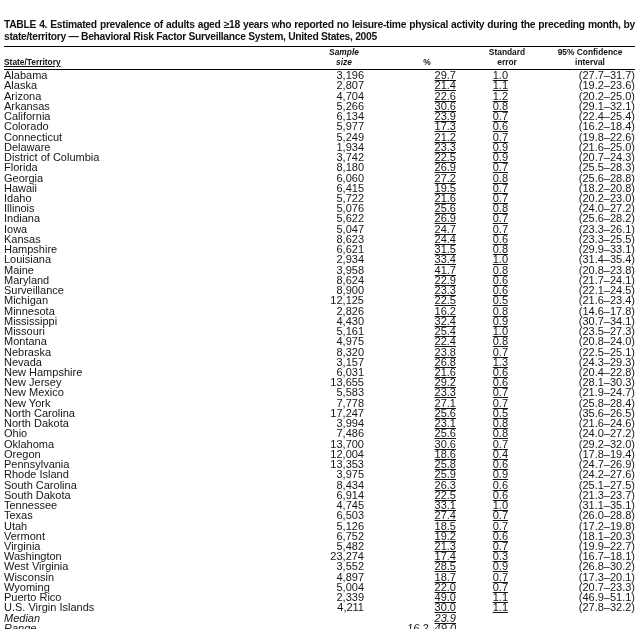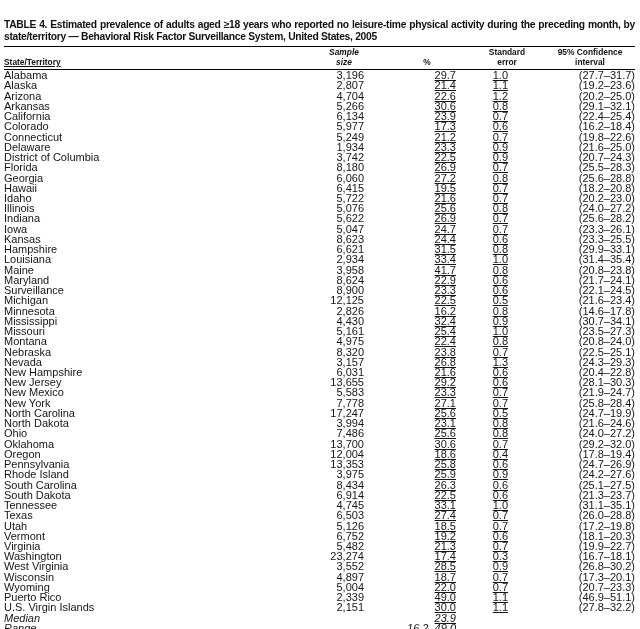--- a/index.html
+++ b/index.html
@@ -350,21 +350,21 @@
     <td class="c-pct">27.1</td>
     <td class="c-se">0.7</td>
     <td class="c-ci">(25.8–28.4)</td>
   </tr>
 
   <tr>
     <td class="c-state">North Carolina</td>
     <td class="c-sample">17,247</td>
     <td class="c-pct">25.6</td>
     <td class="c-se">0.5</td>
-    <td class="c-ci">(24.7–19.9)</td>
+    <td class="c-ci">(35.6–26.5)</td>
   </tr>
 
   <tr>
     <td class="c-state">North Dakota</td>
     <td class="c-sample">3,994</td>
     <td class="c-pct">23.1</td>
     <td class="c-se">0.8</td>
     <td class="c-ci">(21.6–24.6)</td>
   </tr>
 
@@ -499,21 +499,21 @@
   <tr>
     <td class="c-state">Puerto Rico</td>
     <td class="c-sample">2,339</td>
     <td class="c-pct">49.0</td>
     <td class="c-se">1.1</td>
     <td class="c-ci">(46.9–51.1)</td>
   </tr>
 
   <tr>
     <td class="c-state">U.S. Virgin Islands</td>
-    <td class="c-sample">2,151</td>
+    <td class="c-sample">4,211</td>
     <td class="c-pct">30.0</td>
     <td class="c-se">1.1</td>
     <td class="c-ci">(27.8–32.2)</td>
   </tr>
 
   <tr class="summary">
     <td class="c-state">Median</td>
     <td class="c-sample"></td>
     <td class="c-pct">23.9</td>
     <td class="c-se"></td>

